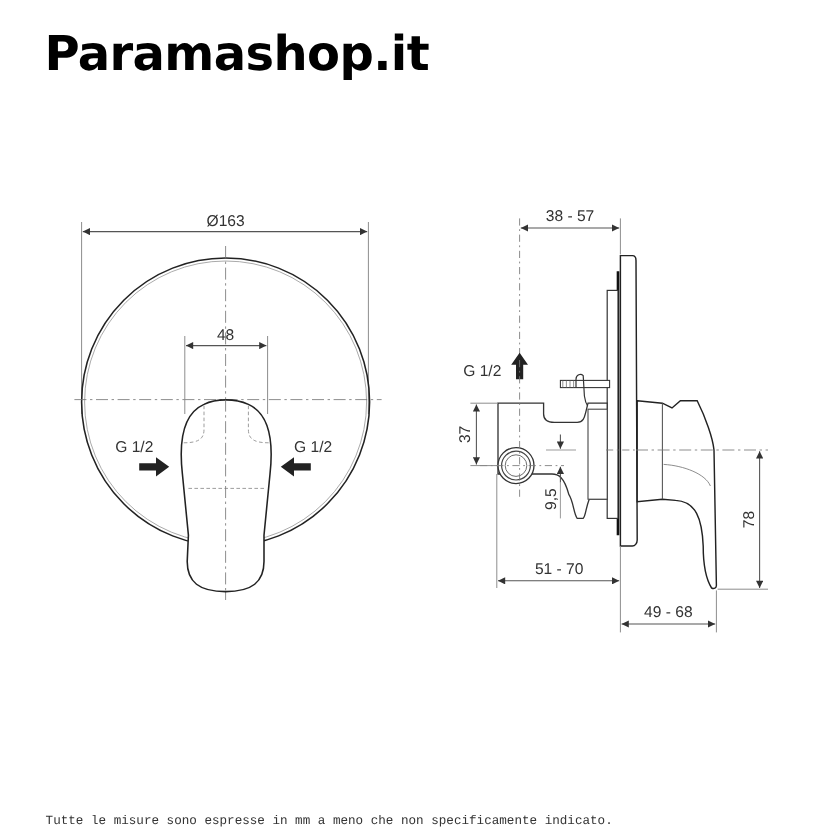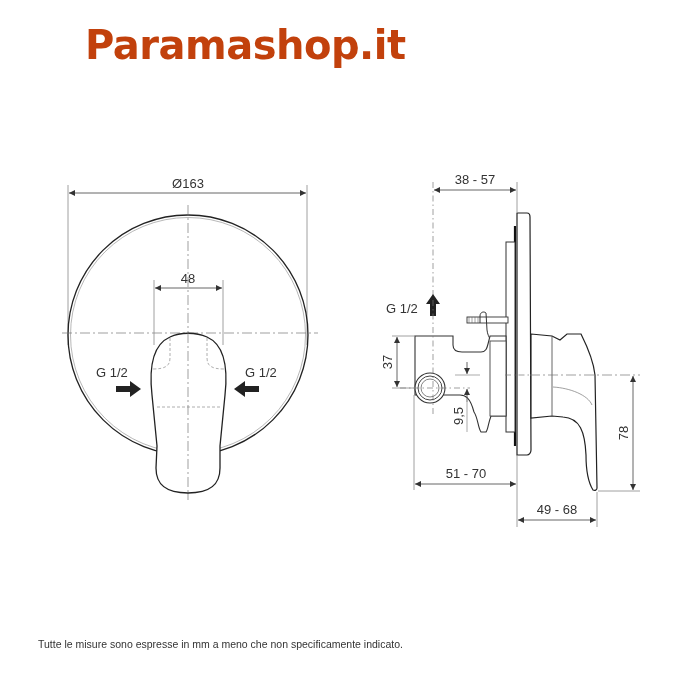--- a/index.html
+++ b/index.html
@@ -1,20 +1,20 @@
 <!DOCTYPE html>
 <html><head>
 <meta charset="utf-8">
 <style>
   html, body { margin: 0; padding: 0; background: #ffffff; }
   body { width: 700px; height: 700px; position: relative; overflow: hidden; font-family: "Liberation Sans", sans-serif; }
-  .logo { position: absolute; left: 37px; top: 22px; font-family: "DejaVu Sans", sans-serif; font-weight: bold; font-size: 40px; letter-spacing: -0.5px; color: #c2410c; margin-left: 48px; }
+  .logo { position: absolute; left: 37px; top: 22px; font-family: "DejaVu Sans", sans-serif; font-weight: bold; font-size: 40px; letter-spacing: -0.5px; color: #000000; }
   svg.drawing { position: absolute; left: 0; top: 0; }
   .dimtext { font-family: "Liberation Sans", sans-serif; font-size: 13px; fill: #333333; }
-  .notes { position: absolute; left: 38px; top: 636px; font-family: Liberation Sans, sans-serif; font-size: 10.5px; line-height: 17px; color: #333333; }
+  .notes { position: absolute; left: 38px; top: 677px; font-family: Liberation Mono, monospace; font-size: 10.5px; line-height: 17px; color: #333333; }
   .notes div { white-space: nowrap; }
 </style>
 </head>
 <body>
 
 <div class="logo">Paramashop.it</div>
 
 <svg class="drawing" width="700" height="700" viewBox="0 0 700 700" xmlns="http://www.w3.org/2000/svg">
   <defs>
     <marker id="arr" viewBox="0 0 10 10" refX="10" refY="5" markerWidth="9" markerHeight="6" orient="auto-start-reverse" markerUnits="userSpaceOnUse">

